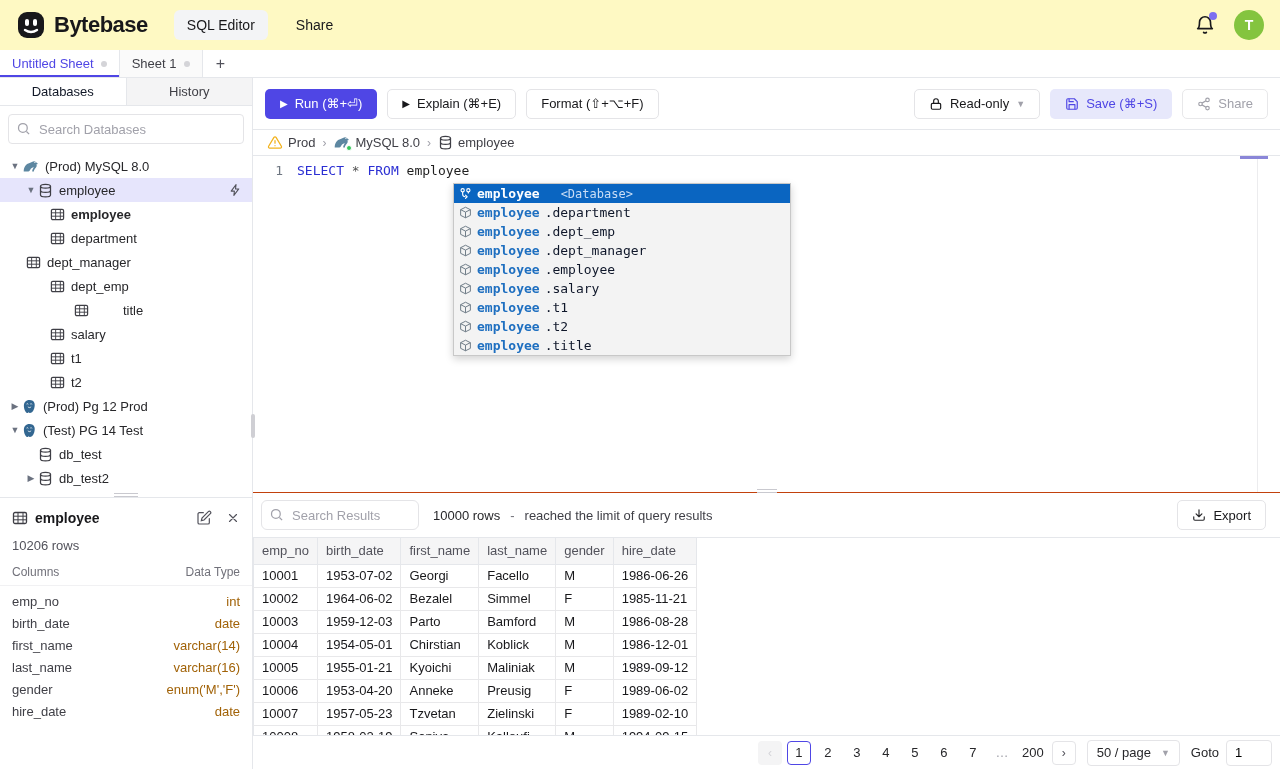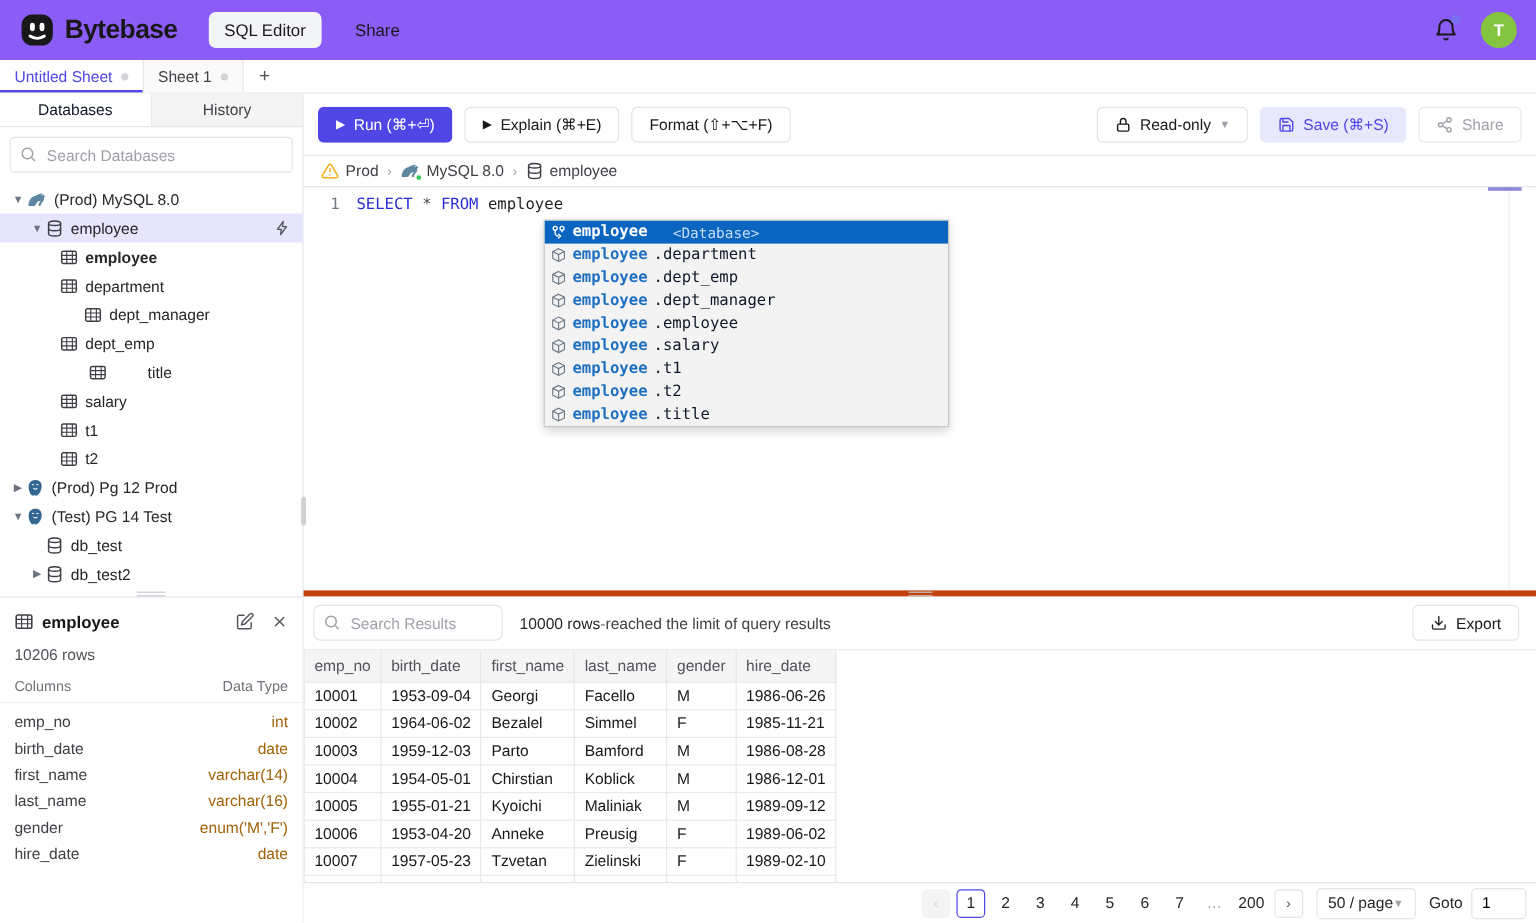--- a/index.html
+++ b/index.html
@@ -1,21 +1,21 @@
 <!DOCTYPE html>
 <html style="--accent: #4f46e5; --avatar-bg: #84c43f; --notif-dot: #7c6ff0; --minimap-mark: #8a86d8;"><head>
 <meta charset="utf-8">
 <style>
   * { margin:0; padding:0; box-sizing:border-box; }
   html,body { width:1280px; height:769px; overflow:hidden; background:#fff;
     font-family:"Liberation Sans", sans-serif; color:#18181b; }
   .app { width:1280px; height:769px; display:flex; flex-direction:column; }
 
   
-  .topbar { height:50px; display:flex; align-items:center; padding:0 16px; background:#8b5cf6; flex:0 0 auto; }
+  .topbar { height:50px; display:flex; align-items:center; padding:0 16px; background:#fef9c3; flex:0 0 auto; }
   .brand { display:flex; align-items:center; gap:8px; }
   .brand-name { font-size:22px; font-weight:700; letter-spacing:-0.5px; }
   .topnav { display:flex; align-items:center; gap:15px; margin-left:26px; }
   .nav-pill { font-size:14px; padding:7px 13px; border-radius:6px; cursor:pointer; }
   .nav-pill.active { background:#f3f4f6; }
   .topbar-right { margin-left:auto; display:flex; align-items:center; gap:18px; }
   .bell-wrap { position:relative; width:22px; height:22px; }
   .bell-dot { position:absolute; top:-2px; right:-1px; width:8px; height:8px; border-radius:50%;
     background:var(--notif-dot); }
   .avatar { width:30px; height:30px; border-radius:50%; background:var(--avatar-bg); color:#fff;
@@ -101,28 +101,28 @@
   .suggest { position:absolute; left:200px; top:27px; width:338px; background:#f3f3f3; border:1px solid #c8c8c8;
     box-shadow:0 3px 8px rgba(0,0,0,.18); z-index:10; }
   .sg-row { height:19px; display:flex; align-items:center; gap:5px; padding:0 5px; font-family:"DejaVu Sans Mono", monospace; font-size:13px; cursor:pointer; }
   .sg-row .sg-match { font-weight:700; color:#1e6fc0; }
   .sg-row .sg-rest { color:#0f172a; }
   .sg-row .sg-detail { margin-left:16px; font-size:12px; color:#c9ddf5; }
   .sg-row.selected { background:#0a65c1; }
   .sg-row.selected .sg-match, .sg-row.selected .sg-rest { color:#fff; }
 
   
-  .results { flex:0 0 277px; border-top:5px solid #c2410c; display:flex; flex-direction:column; position:relative; min-height:0; }
+  .results { flex:0 0 277px; border-top:1px solid #c2410c; display:flex; flex-direction:column; position:relative; min-height:0; }
   .rdrag { position:absolute; top:-6px; left:50%; transform:translateX(-50%); width:20px; }
   .results-head { height:44px; display:flex; align-items:center; gap:14px; padding:0 8px; flex:0 0 auto; }
   .res-search { position:relative; }
   .res-search input { width:158px; height:30px; border:1px solid #e4e4e7; border-radius:6px; padding:0 8px 0 30px;
     font-size:13px; font-family:inherit; outline:none; }
   .res-search input::placeholder { color:#a1a1aa; }
-  .res-status { display:flex; font-size:13px; }
+  .res-status { display:flex; gap:10px; font-size:13px; }
   .res-rows { color:#27272a; }
   .res-dash { color:#71717a; }
   .res-note { color:#3f3f46; }
   .btn-export { margin-left:auto; margin-right:6px; }
 
   .table-wrap { flex:1; overflow:hidden; border-top:1px solid #e5e7eb; }
   table.results-table { border-collapse:collapse; font-size:13px; table-layout:fixed; }
   .results-table th { background:#f5f5f6; color:#52525b; font-weight:400; text-align:left; height:26px; padding:0 8px;
     border-right:1px solid #e5e7eb; border-bottom:1px solid #e5e7eb; }
   .results-table td { height:23px; padding:0 8px; color:#18181b; border-right:1px solid #e8e8ea; border-bottom:1px solid #e8e8ea;
@@ -130,21 +130,21 @@
   .results-table th:first-child, .results-table td:first-child { border-left:1px solid #e5e7eb; }
   .c0{width:54px}.c1{width:79px}.c2{width:72px}.c3{width:71px}.c4{width:56px}.c5{width:78px}
 
   .pagination { height:34px; flex:0 0 34px; border-top:1px solid #e5e7eb; display:flex; align-items:center;
     justify-content:flex-end; gap:5px; padding:0 8px; font-size:13px; color:#27272a; background:#fff; }
   .pg-box { min-width:24px; height:24px; display:flex; align-items:center; justify-content:center; border-radius:4px; cursor:pointer; padding:0 3px; }
   .pg-prev { background:#f4f4f5; color:#d4d4d8; font-size:12px; }
   .pg-next { border:1px solid #e4e4e7; color:#52525b; font-size:12px; margin-right:6px; }
   .pg-page.active { border:1px solid var(--accent); }
   .pg-ellipsis { color:#a1a1aa; cursor:default; }
-  .pg-size { height:26px; border:1px solid #e4e4e7; border-radius:4px; display:flex; align-items:center; 
+  .pg-size { height:26px; border:1px solid #e4e4e7; border-radius:4px; display:flex; align-items:center; gap:10px;
     padding:0 9px; cursor:pointer; margin-right:6px; }
   .goto-label { margin-right:2px; }
   .goto-input { width:46px; height:26px; border:1px solid #e4e4e7; border-radius:4px; padding:0 8px; font-size:13px; font-family:inherit; outline:none; }
 
   svg.ic { display:block; }
 </style>
 </head>
 <body>
 
 <div class="app">
@@ -244,21 +244,21 @@
           </div>
           <div class="tree-row" style="padding-left: 50px;">
             <span class="t-ic" style="display: flex;">
               <svg class="ic" width="15" height="15" viewBox="0 0 16 16" fill="none" stroke="#3f3f46" stroke-width="1.3">
                 <rect x="1.5" y="2.5" width="13" height="11" rx="1.5"></rect>
                 <path d="M1.5 6.2h13M1.5 9.8h13M6 2.5v11M11 2.5v11" stroke-width="1"></path>
               </svg>
             </span>
             <span class="lbl">department</span>
           </div>
-          <div class="tree-row" style="padding-left: 70px; align-items: center;">
+          <div class="tree-row" style="padding-left: 26px; align-items: center;">
             <span class="t-ic" style="display: flex;">
               <svg class="ic" width="15" height="15" viewBox="0 0 16 16" fill="none" stroke="#3f3f46" stroke-width="1.3">
                 <rect x="1.5" y="2.5" width="13" height="11" rx="1.5"></rect>
                 <path d="M1.5 6.2h13M1.5 9.8h13M6 2.5v11M11 2.5v11" stroke-width="1"></path>
               </svg>
             </span>
             <span class="lbl">dept_manager</span>
           </div>
           <div class="tree-row" style="padding-left: 50px;">
             <span class="t-ic" style="display: flex;">
@@ -640,21 +640,21 @@
                   <th class="c1">birth_date</th>
                   <th class="c2">first_name</th>
                   <th class="c3">last_name</th>
                   <th class="c4">gender</th>
                   <th class="c5">hire_date</th>
                 </tr>
               </thead>
               <tbody>
                 <tr>
                   <td class="c0">10001</td>
-                  <td class="c1">1953-09-04</td>
+                  <td class="c1">1953-07-02</td>
                   <td class="c2">Georgi</td>
                   <td class="c3">Facello</td>
                   <td class="c4">M</td>
                   <td class="c5">1986-06-26</td>
                 </tr>
                 <tr>
                   <td class="c0">10002</td>
                   <td class="c1">1964-06-02</td>
                   <td class="c2">Bezalel</td>
                   <td class="c3">Simmel</td>

